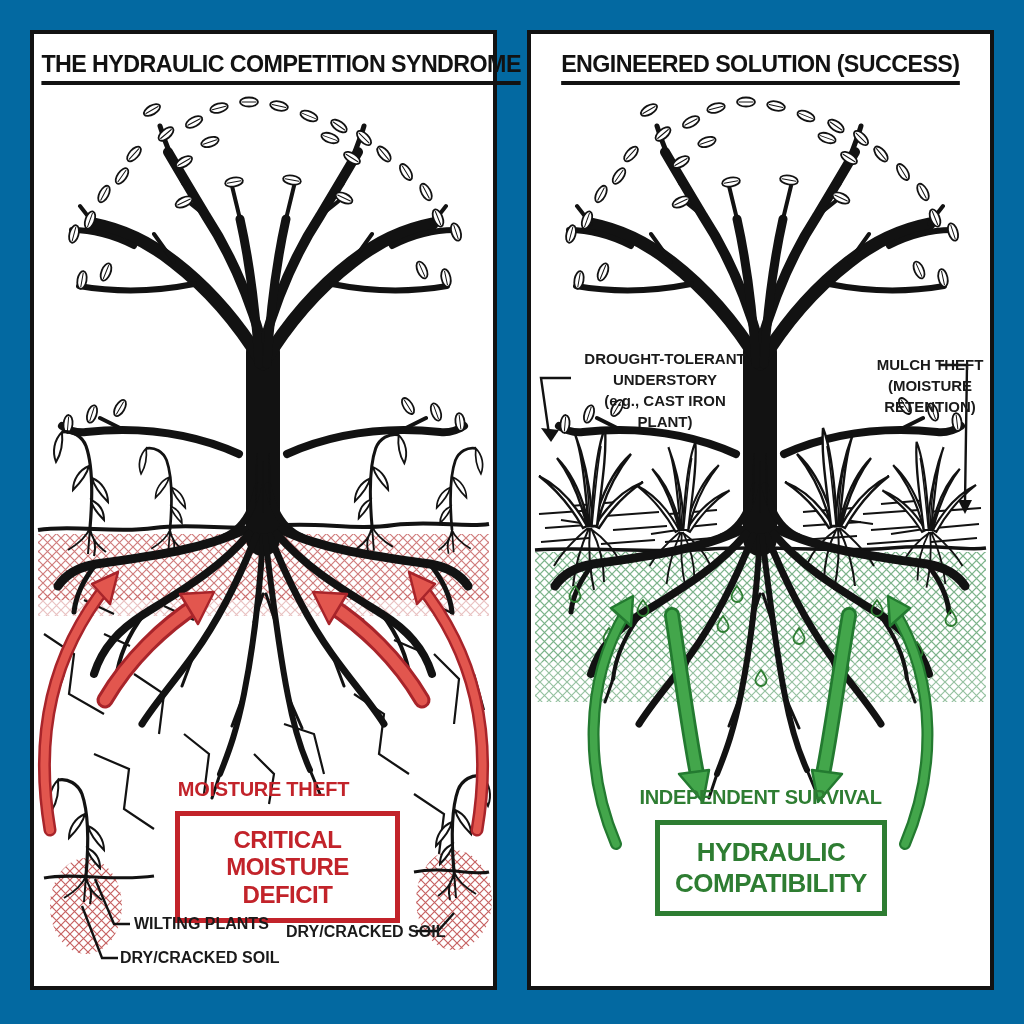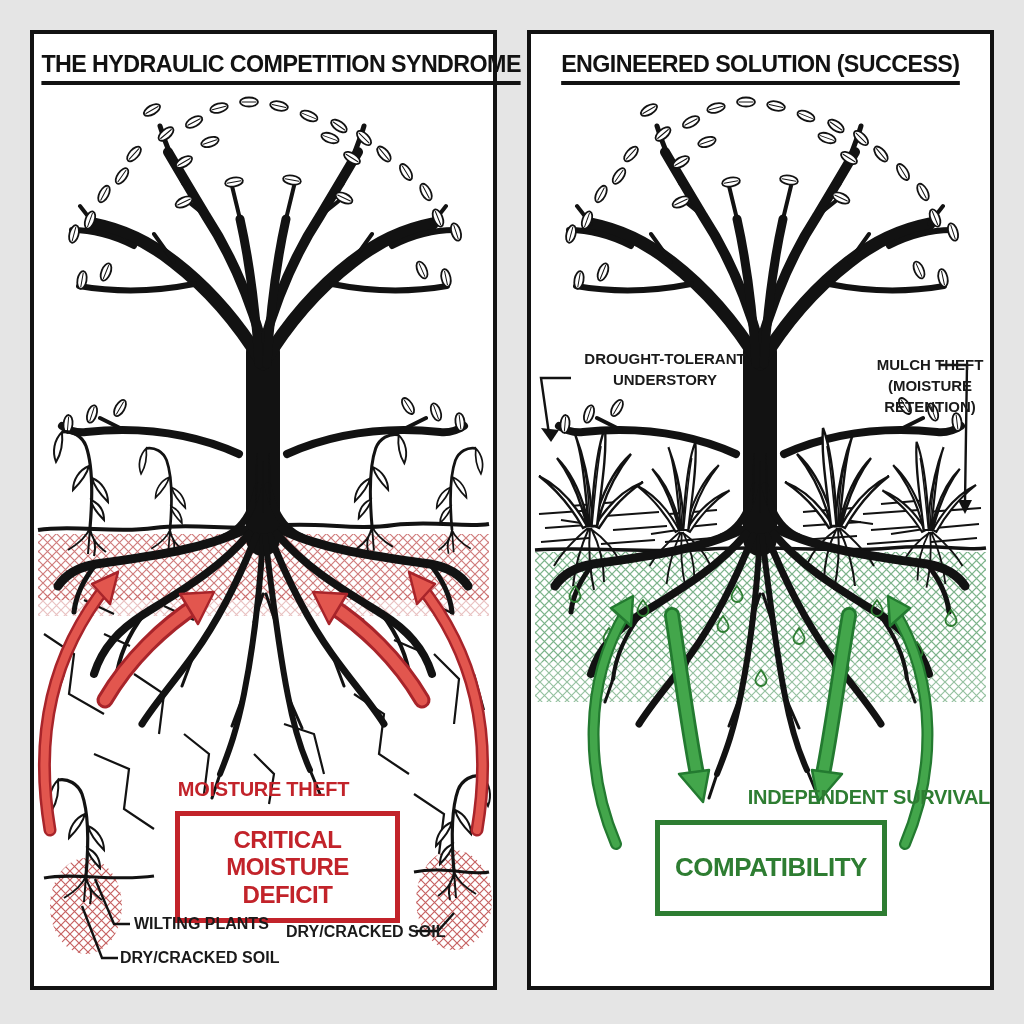--- a/index.html
+++ b/index.html
@@ -1,37 +1,37 @@
 <!DOCTYPE html>
 <html><head>
 <meta charset="utf-8">
 <style>
   html,body{margin:0;padding:0;background:#ffffff;}
-  #stage{position:relative;width:1024px;height:1024px;background:#e5e5e5;overflow:hidden;
+  #stage{position:relative;width:1024px;height:1024px;background:#0369a1;overflow:hidden;
          font-family:"Liberation Sans", sans-serif;}
   .panel{position:absolute;top:30px;width:459px;height:952px;border:4px solid #121212;background:#ffffff;}
   #panel-left{left:30px;}
   #panel-right{left:527px;}
   .art{position:absolute;left:0;top:0;width:459px;height:952px;}
   .panel-title{position:absolute;left:0;right:0;top:16px;text-align:center;}
   .panel-title span{display:inline-block;font-weight:bold;font-size:24px;letter-spacing:-0.6px;
       color:#121212;border-bottom:4px solid #121212;padding-bottom:3px;transform:scaleX(0.97);
       transform-origin:center;white-space:nowrap;}
   .lbl{position:absolute;font-weight:bold;color:#1a1a1a;white-space:nowrap;}
   .lbl.center{text-align:center;white-space:normal;margin-left:44px;}
   .accent-red{color:#c2232a;margin-top:24px;}
   .accent-green{color:#2e7d32;}
   .callout-box{position:absolute;display:flex;flex-direction:column;align-items:center;justify-content:center;
       background:#ffffff;text-align:center;font-weight:bold;letter-spacing:-0.5px;}
   #deficit-box{left:141px;top:753px;width:215px;height:102px;border:5px solid #c2232a;
       font-size:24px;line-height:1.14;}
   #compat-box{left:124px;top:786px;width:222px;height:86px;border:5px solid #2e7d32;
       font-size:26px;line-height:1.2;}
   #moisture-theft-label{left:0;right:0;top:720px;text-align:center;font-size:20px;letter-spacing:-0.3px;}
-  #independent-survival-label{left:0;right:0;top:752px;text-align:right;font-size:20px;letter-spacing:-0.3px;}
+  #independent-survival-label{left:0;right:0;top:752px;text-align:center;font-size:20px;letter-spacing:-0.3px;}
   #understory-label{left:0px;top:314px;width:180px;font-size:15px;line-height:1.4;}
   #mulch-label{left:270px;top:320px;width:170px;font-size:15px;line-height:1.4;}
   #wilting-label{left:100px;top:881px;font-size:16px;}
   #dry-left-label{left:86px;top:915px;font-size:16px;}
   #dry-right-label{left:252px;top:889px;font-size:16px;}
 </style>
 </head>
 <body>
 
 <svg width="0" height="0" style="position:absolute" aria-hidden="true">
@@ -293,27 +293,29 @@
       <polygon points="434,480 427,466 441,466" fill="#121212"></polygon>
     </svg>
 
     <div class="panel-title">
       <span>ENGINEERED SOLUTION (SUCCESS)</span>
     </div>
 
     <div class="lbl center" id="understory-label">
       <div>DROUGHT-TOLERANT</div>
       <div>UNDERSTORY</div>
+      <div>(e.g., CAST IRON PLANT)</div>
     </div>
 
     <div class="lbl center" id="mulch-label">
       <div>MULCH THEFT</div>
       <div>(MOISTURE RETENTION)</div>
     </div>
 
     <div class="lbl accent-green" id="independent-survival-label">INDEPENDENT SURVIVAL</div>
 
     <div class="callout-box accent-green" id="compat-box">
+      <div>HYDRAULIC</div>
       <div>COMPATIBILITY</div>
     </div>
   </div>
 
 </div>
 
 </body></html>

